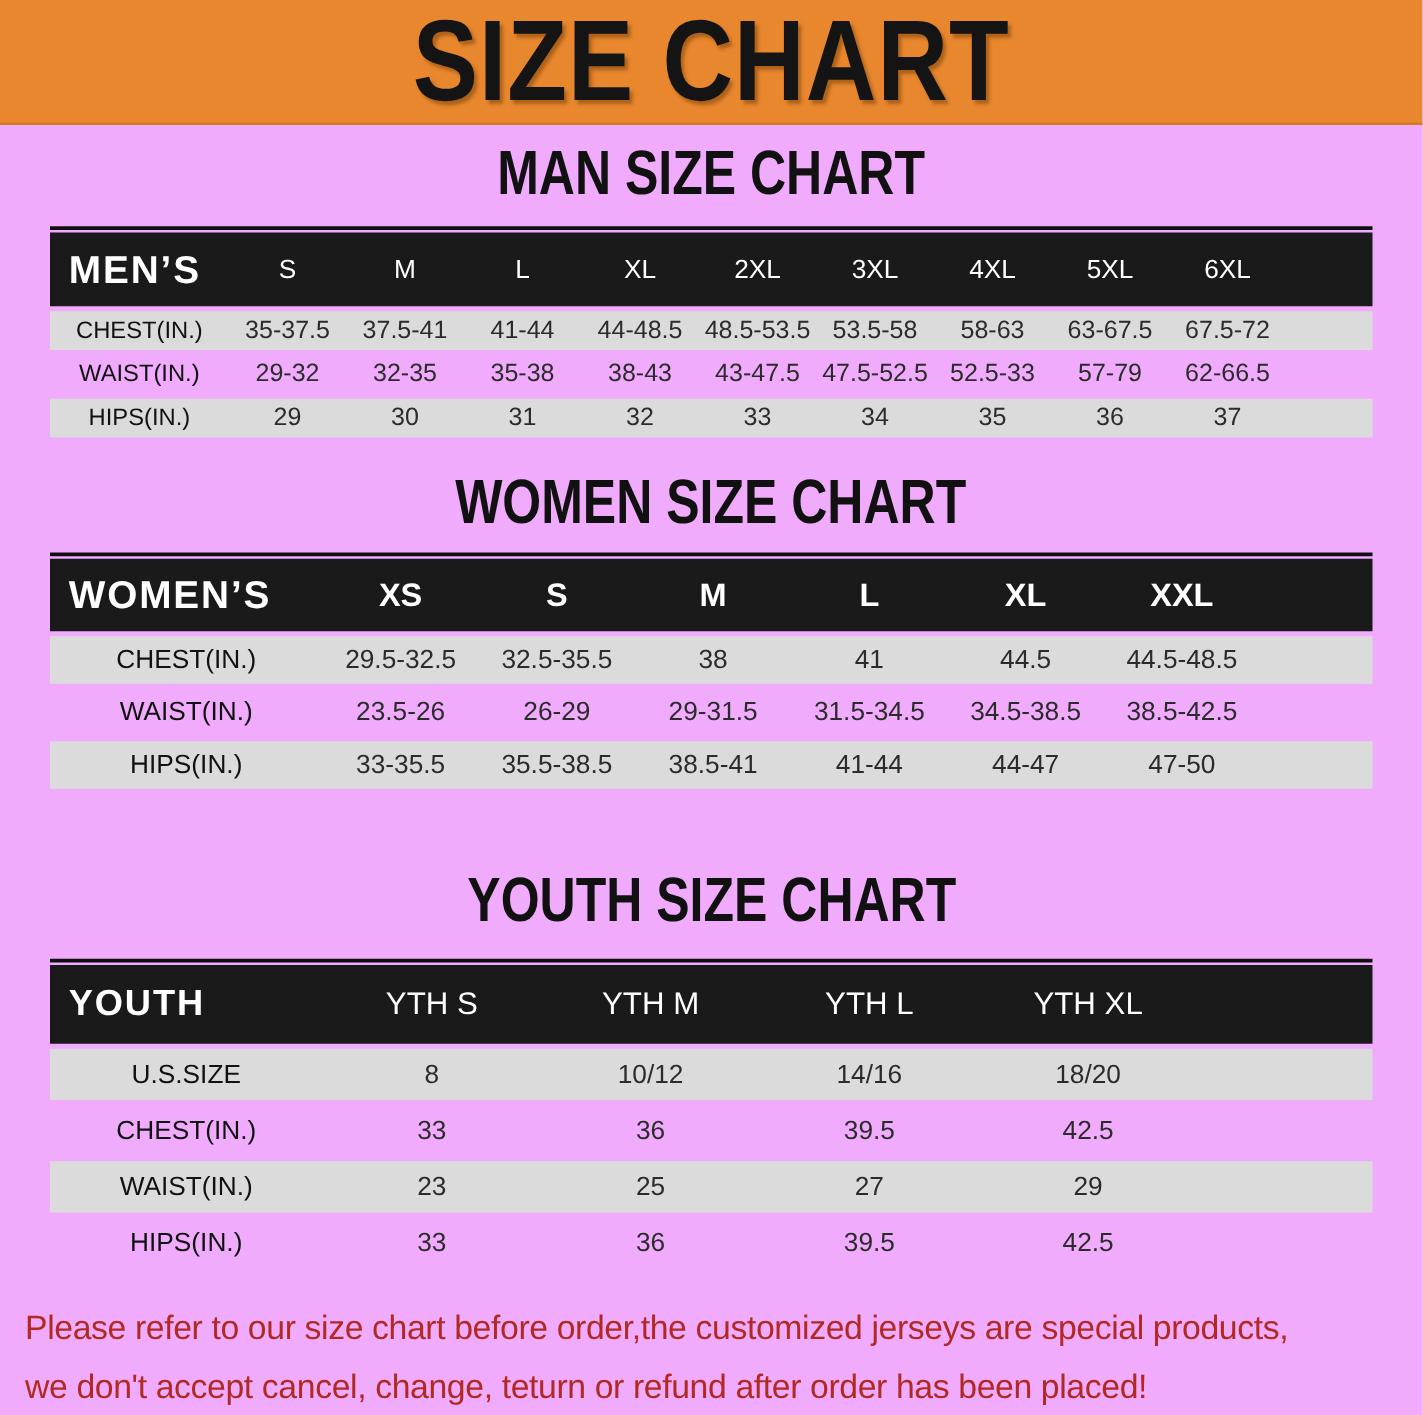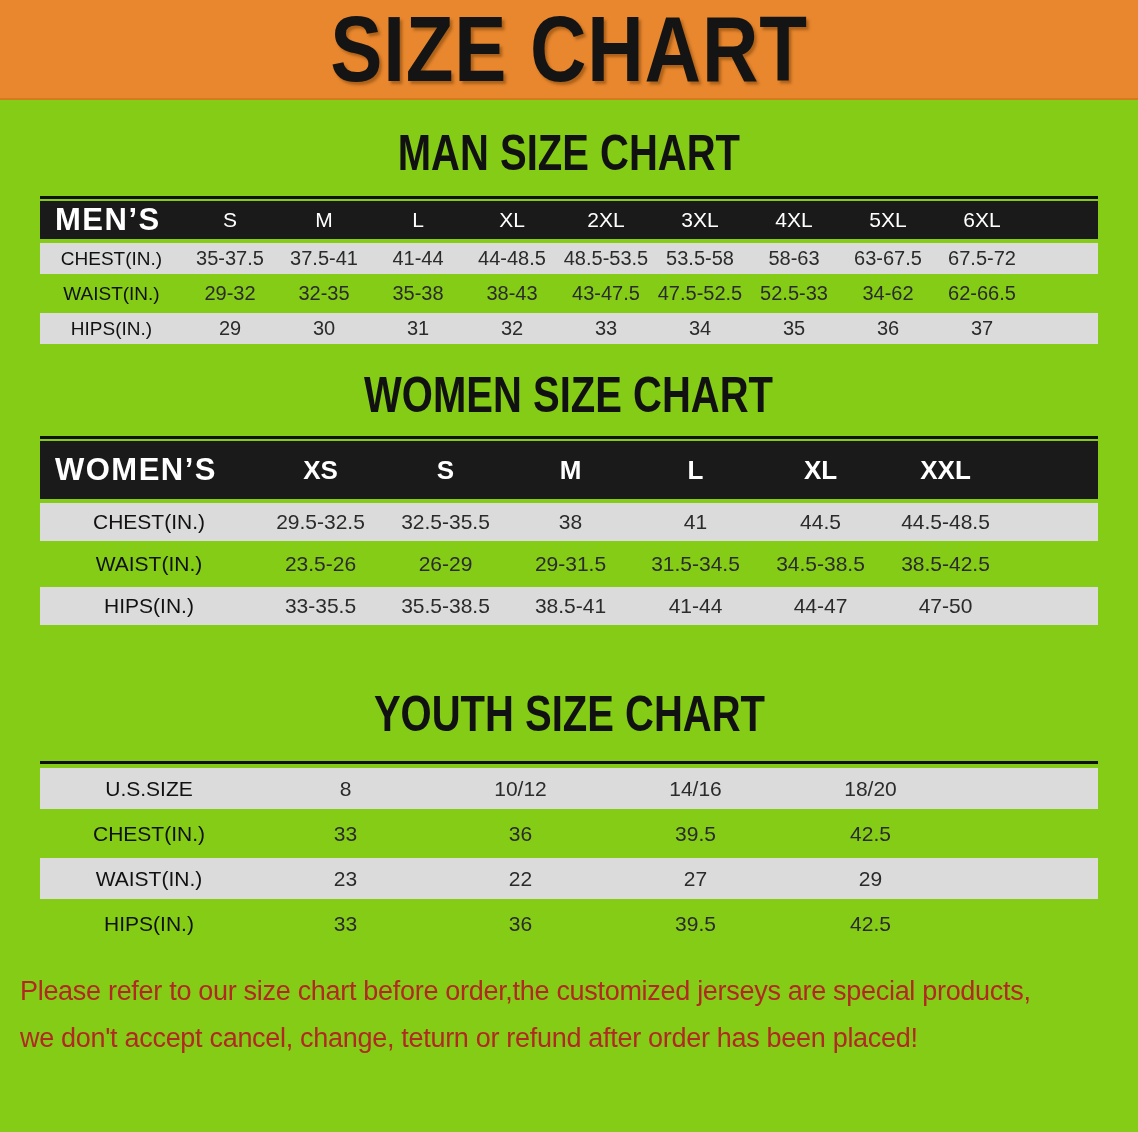--- a/index.html
+++ b/index.html
@@ -1,54 +1,54 @@
 <!DOCTYPE html>
 <html><head>
 <meta charset="utf-8">
 <style>
   * { margin:0; padding:0; box-sizing:border-box; }
   body { background:#ffffff; }
   .page {
     position:relative; width:1138px; height:1132px; margin:0 auto;
-    background:#84cc16; overflow:hidden;
+    background:#f0abfc; overflow:hidden;
     font-family:"Liberation Sans", sans-serif;
   }
   
   .banner {
     height:100px; background:#E8872E; border-bottom:2px solid #d67a20;
     display:flex; align-items:center; justify-content:center;
   }
   .banner-title {
     display:inline-block; transform:scaleX(0.85);
     font-size:92px; font-weight:bold; color:#141414; letter-spacing:1px;
     text-shadow:3px 3px 3px rgba(100,50,0,0.45);
     white-space:nowrap; line-height:1;
   }
   
   .section-heading { text-align:center; line-height:1; }
-  .heading-men   { margin-top:28px; }
+  .heading-men   { margin-top:13px; }
   .heading-women { margin-top:26px; }
   .heading-youth { margin-top:64px; }
   .condensed {
     display:inline-block; transform:scaleX(0.8);
     font-size:50px; font-weight:bold; color:#111; letter-spacing:0px;
     white-space:nowrap; line-height:1;
   }
   
   .size-table { margin:0 40px; }
   .table-men   { margin-top:18px; }
   .table-women { margin-top:16px; }
   .table-youth { margin-top:22px; }
   .topline { height:3px; background:#101010; margin-bottom:2px; }
   .grid { display:grid; align-items:center; }
   .men-grid   { grid-template-columns:143px repeat(9,94px) 1fr; }
   .women-grid { grid-template-columns:218px repeat(6,125px) 1fr; }
   .youth-grid { grid-template-columns:218px repeat(4,175px) 1fr; }
   .thead { background:#1A1A1A; color:#ffffff; }
-  .table-men   .thead { height:38px; }
+  .table-men   .thead { height:59px; }
   .table-women .thead { height:58px; }
   .table-youth .thead { height:63px; }
   .hdr-label { font-weight:bold; padding-left:15px; letter-spacing:1.5px; white-space:nowrap; }
   .table-men   .hdr-label { font-size:31px; }
   .table-women .hdr-label { font-size:31px; }
   .table-youth .hdr-label { font-size:29px; }
   .cell { text-align:center; white-space:nowrap; }
   .table-men   .thead .cell { font-size:21px; }
   .table-women .thead .cell { font-size:26px; font-weight:700; }
   .table-youth .thead .cell { font-size:25px; font-weight:400; }
@@ -108,21 +108,21 @@
       </div>
     <div class="grid men-grid trow">
       <span class="row-label">WAIST(IN.)</span>
     <span class="cell">29-32</span>
         <span class="cell">32-35</span>
         <span class="cell">35-38</span>
         <span class="cell">38-43</span>
         <span class="cell">43-47.5</span>
         <span class="cell">47.5-52.5</span>
         <span class="cell">52.5-33</span>
-        <span class="cell">34-62</span>
+        <span class="cell">57-79</span>
         <span class="cell">62-66.5</span>
       </div>
     <div class="grid men-grid trow gray">
       <span class="row-label">HIPS(IN.)</span>
     <span class="cell">29</span>
         <span class="cell">30</span>
         <span class="cell">31</span>
         <span class="cell">32</span>
         <span class="cell">33</span>
         <span class="cell">34</span>
@@ -173,38 +173,45 @@
         <span class="cell">44-47</span>
         <span class="cell">47-50</span>
       </div>
   </div>
 
   <div class="section-heading heading-youth">
     <span class="condensed">YOUTH SIZE CHART</span>
   </div>
   <div class="size-table table-youth">
     <div class="topline"></div>
+    <div class="grid youth-grid thead">
+      <span class="hdr-label">YOUTH</span>
+    <span class="cell">YTH S</span>
+        <span class="cell">YTH M</span>
+        <span class="cell">YTH L</span>
+        <span class="cell">YTH XL</span>
+      </div>
     <div class="grid youth-grid trow gray">
       <span class="row-label">U.S.SIZE</span>
     <span class="cell">8</span>
         <span class="cell">10/12</span>
         <span class="cell">14/16</span>
         <span class="cell">18/20</span>
       </div>
     <div class="grid youth-grid trow">
       <span class="row-label">CHEST(IN.)</span>
     <span class="cell">33</span>
         <span class="cell">36</span>
         <span class="cell">39.5</span>
         <span class="cell">42.5</span>
       </div>
     <div class="grid youth-grid trow gray">
       <span class="row-label">WAIST(IN.)</span>
     <span class="cell">23</span>
-        <span class="cell">22</span>
+        <span class="cell">25</span>
         <span class="cell">27</span>
         <span class="cell">29</span>
       </div>
     <div class="grid youth-grid trow">
       <span class="row-label">HIPS(IN.)</span>
     <span class="cell">33</span>
         <span class="cell">36</span>
         <span class="cell">39.5</span>
         <span class="cell">42.5</span>
       </div>

